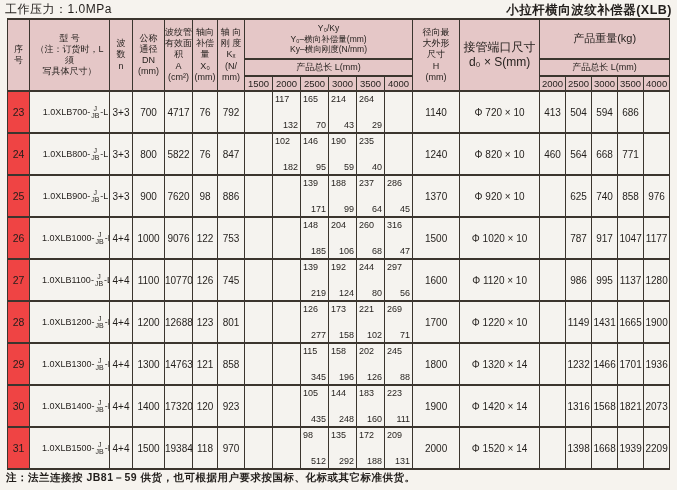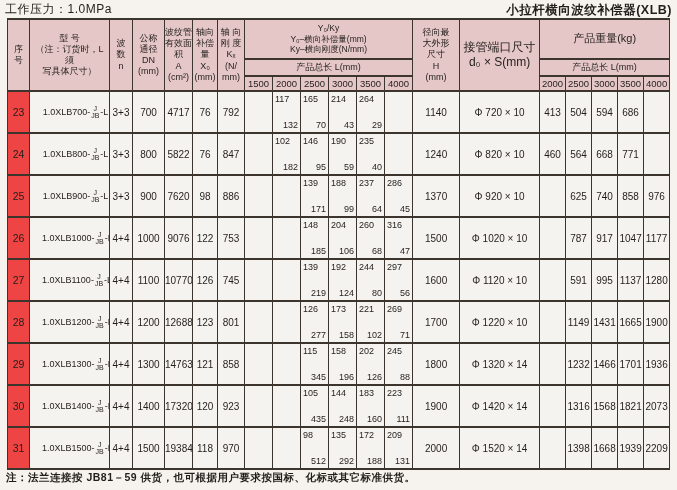--- a/index.html
+++ b/index.html
@@ -310,21 +310,21 @@
           <span class="yv">244</span>
           <span class="kv">80</span>
         </td>
     <td class="lat">
           <span class="yv">297</span>
           <span class="kv">56</span>
         </td>
     <td>1600</td>
     <td>Φ 1120 × 10</td>
     <td></td>
-    <td>591</td>
+    <td>986</td>
     <td>995</td>
     <td>1137</td>
     <td>1280</td>
   </tr>
       <tr>
     <td class="serial">28</td>
     <td class="model"><span>1.0XLB1200-</span><span class="stack">
             <span>J</span>
             <span>JB</span>
           </span><span>-L</span></td>

